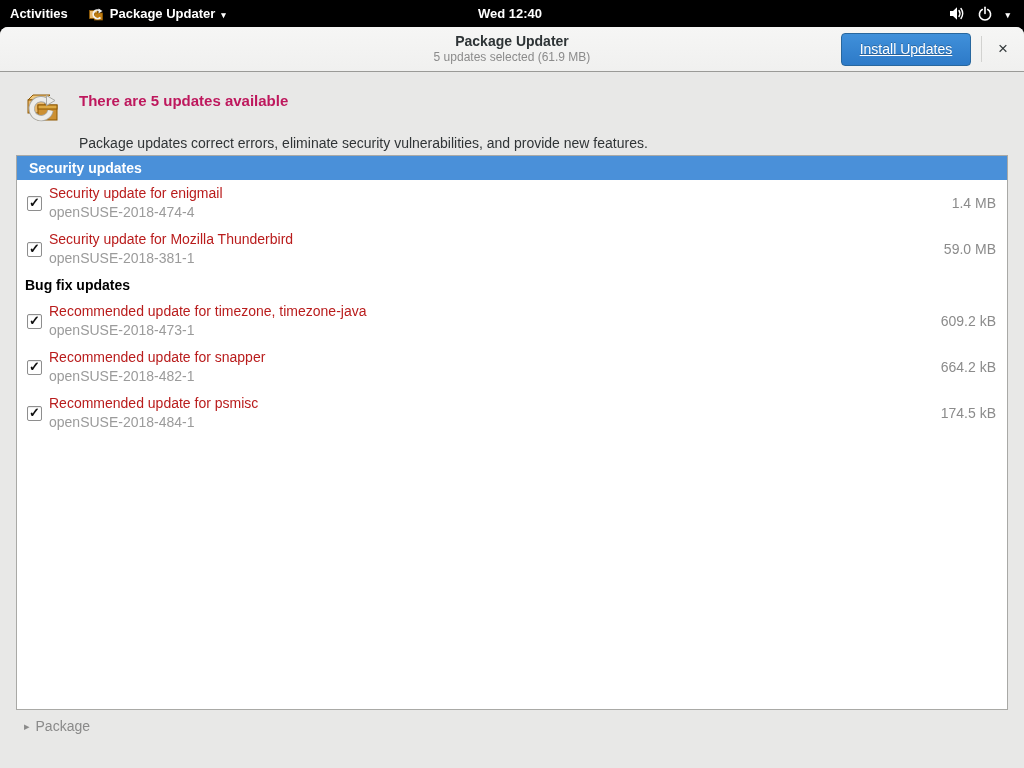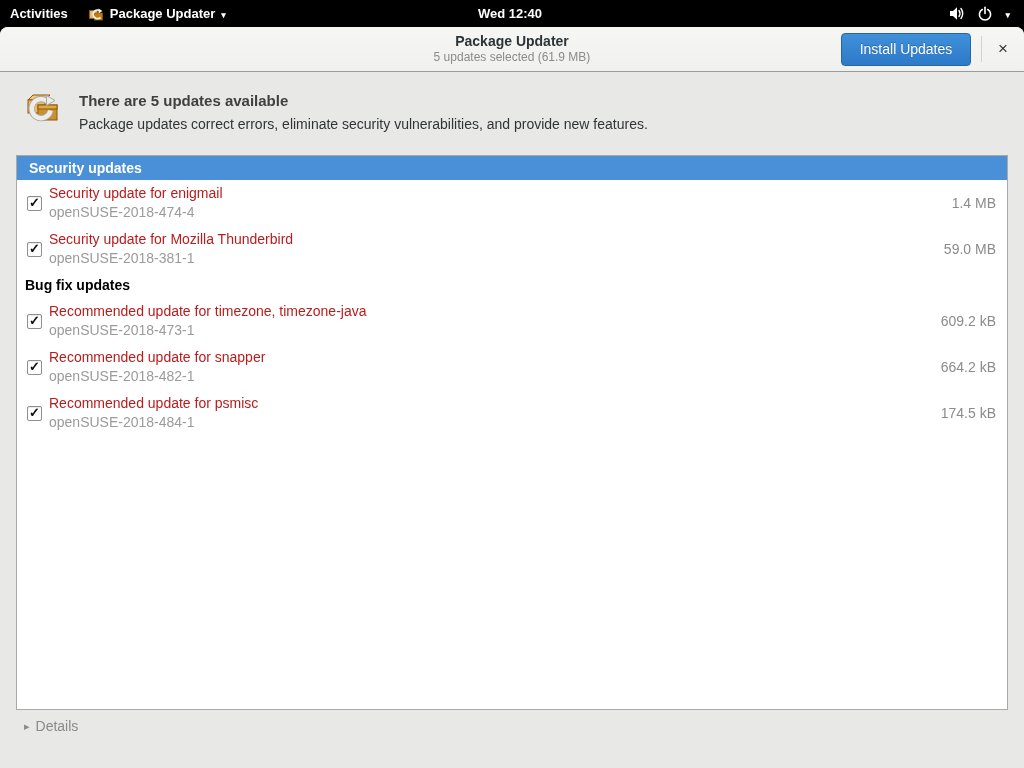--- a/index.html
+++ b/index.html
@@ -29,30 +29,30 @@
     background:linear-gradient(#f6f6f5,#f0f0ef);
     border-bottom:1px solid #9a9a97; }
   .title-block { position:absolute; left:0; right:0; top:5px; text-align:center; }
   .hb-title { font-size:14px; font-weight:bold; color:#2e3436; line-height:18px; }
   .hb-subtitle { font-size:12px; color:#8b8b8b; line-height:14px; }
   .hb-actions { position:absolute; right:10px; top:0; height:100%; display:flex; align-items:center; gap:10px; }
   .btn-suggested { min-width:130px; height:33px; padding:0 14px;
     background:linear-gradient(#4090da,#2d7ac8);
     border:1px solid #28679e; border-radius:4px;
     color:#fff; font-size:14px; font-family:"Liberation Sans",sans-serif;
-    text-shadow:0 -1px 0 rgba(0,0,0,.25); cursor:pointer; }
+    text-shadow:0 -1px 0 rgba(0,0,0,.25); cursor:pointer;text-decoration:underline; }
   .hb-sep { width:1px; height:26px; background:#d2d2d0; }
   .close-btn { width:22px; height:22px; border:none; background:transparent;
     font-size:17px; line-height:20px; color:#33393b; cursor:pointer; }
 
   
   .intro { position:absolute; left:24px; top:62px; display:flex; gap:17px; }
   .intro-icon { width:38px; height:38px; margin-top:2px; }
-  .intro-heading { font-size:15px; font-weight:bold; color:#404040; margin-top:3px; }
-  .intro-desc { font-size:14px; color:#303436; margin-top:7px; }
+  .intro-heading { font-size:15px; font-weight:bold; color:#be185d; margin-top:3px; }
+  .intro-desc { font-size:14px; color:#303436; margin-top:26px; }
 
   
   .list-frame { position:absolute; left:16px; top:128px; width:992px; height:555px;
     background:#fff; border:1px solid #a9a9a6; overflow:hidden; }
   .section-selected { height:24px; background:#4a90d9; color:#fff;
     font-size:14px; font-weight:bold; display:flex; align-items:center;
     padding-left:12px; cursor:pointer; }
   .section-label { height:26px; display:flex; align-items:center; padding-left:8px;
     font-size:14px; font-weight:bold; color:#000; cursor:pointer; }
   .row { height:46px; display:flex; align-items:center; padding:0 11px 0 10px; cursor:pointer; }
@@ -206,16 +206,16 @@
         <div class="row-title">Recommended update for psmisc</div>
         <div class="row-sub">openSUSE-2018-484-1</div>
       </span>
       <span class="row-size">174.5 kB</span>
     </div>
 
   </div>
 
   <div class="details">
     <span class="tri">▸</span>
-    <span>Details</span>
+    <span>Package</span>
   </div>
 
 </div>
 
 </body></html>

